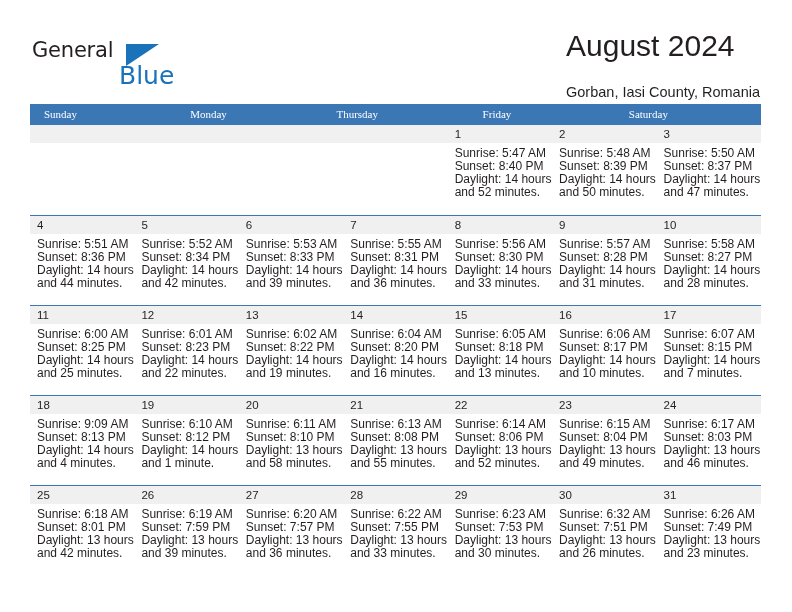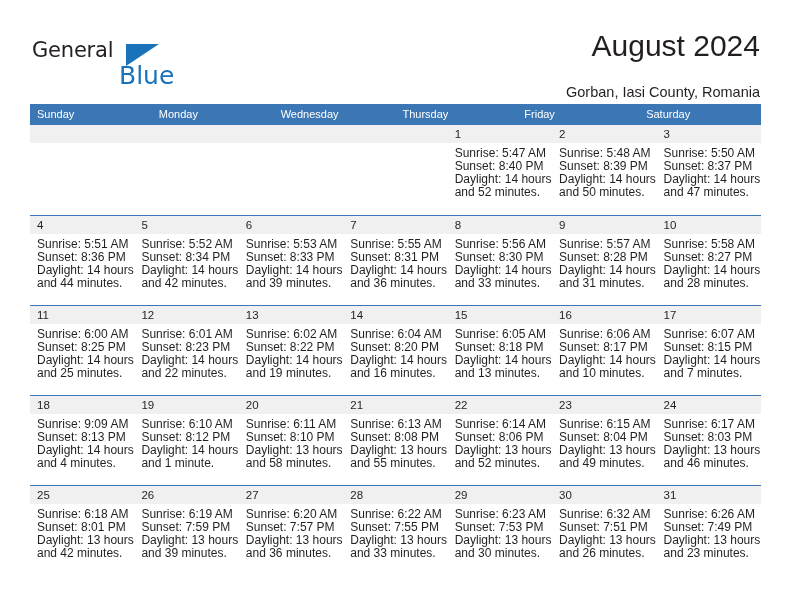--- a/index.html
+++ b/index.html
@@ -65,21 +65,20 @@
     left: 89px;
     top: 31px;
     font-family: "DejaVu Sans", sans-serif;
     font-weight: 400;
   }
 
   .title-block {
     position: absolute;
     right: 0;
     top: 0;
-    text-align: right;
   }
   .cal-title {
     font-size: 30px;
     font-weight: 400;
     color: #231f20;
     line-height: 1.18;
     font-family: "Liberation Sans", sans-serif;
     white-space: nowrap;
   }
   .cal-subtitle {
@@ -101,24 +100,25 @@
   .dow-row {
     display: flex;
     background: #3c77b5;
     height: 21px;
   }
   .dow {
     flex: 1 1 0;
     color: #ffffff;
     font-size: 11px;
     line-height: 21px;
-    padding-left: 7px;
+    padding-left: 14px;
     box-sizing: border-box;
     white-space: nowrap;
     overflow: hidden;
+    font-family: Liberation Serif, serif;
   }
 
   .week {
     display: flex;
     border-top: 1px solid #3c77b5;
     height: 90px;
     box-sizing: border-box;
   }
   .week:first-of-type {
     border-top: none;
@@ -169,21 +169,20 @@
       <div class="cal-title">August 2024</div>
       <div class="cal-subtitle">Gorban, Iasi County, Romania</div>
     </div>
 
   </div>
 
   <div class="calendar">
     <div class="dow-row" id="dow-row">
         <div class="dow">Sunday</div>
         <div class="dow">Monday</div>
-        <div class="dow">Wednesday</div>
         <div class="dow">Thursday</div>
         <div class="dow">Friday</div>
         <div class="dow">Saturday</div>
       </div>
     <div id="weeks">
         <div class="week">
           <div class="cell empty">
             <div class="cell-num"></div>
             <div class="cell-body"></div>
           </div>

